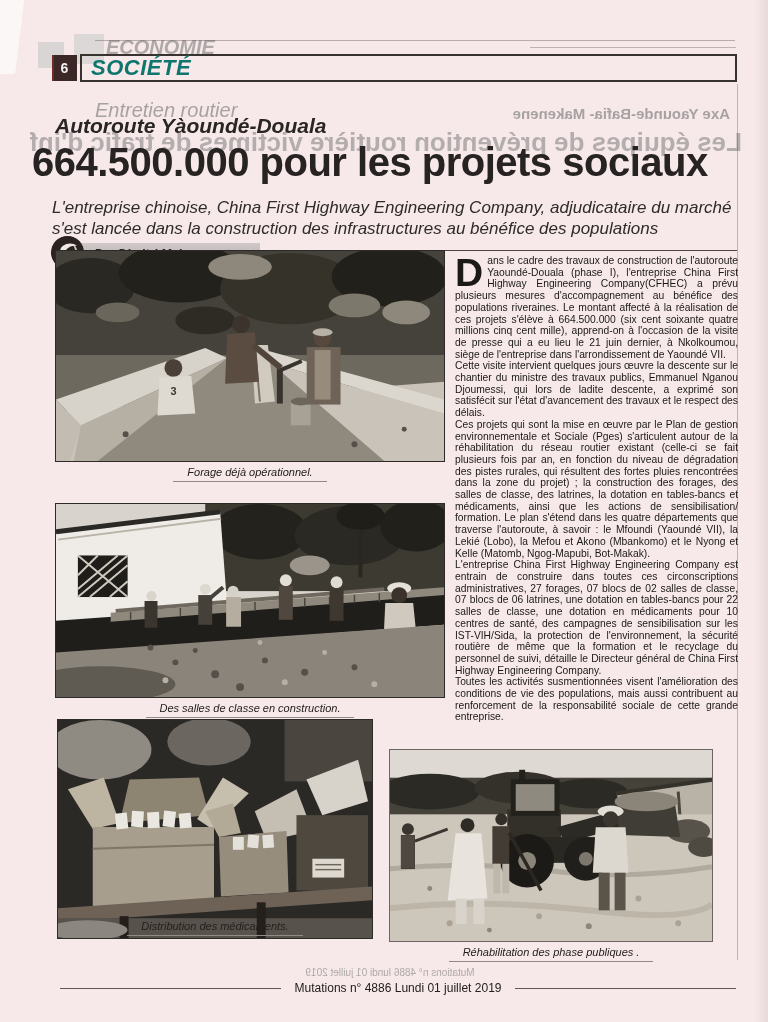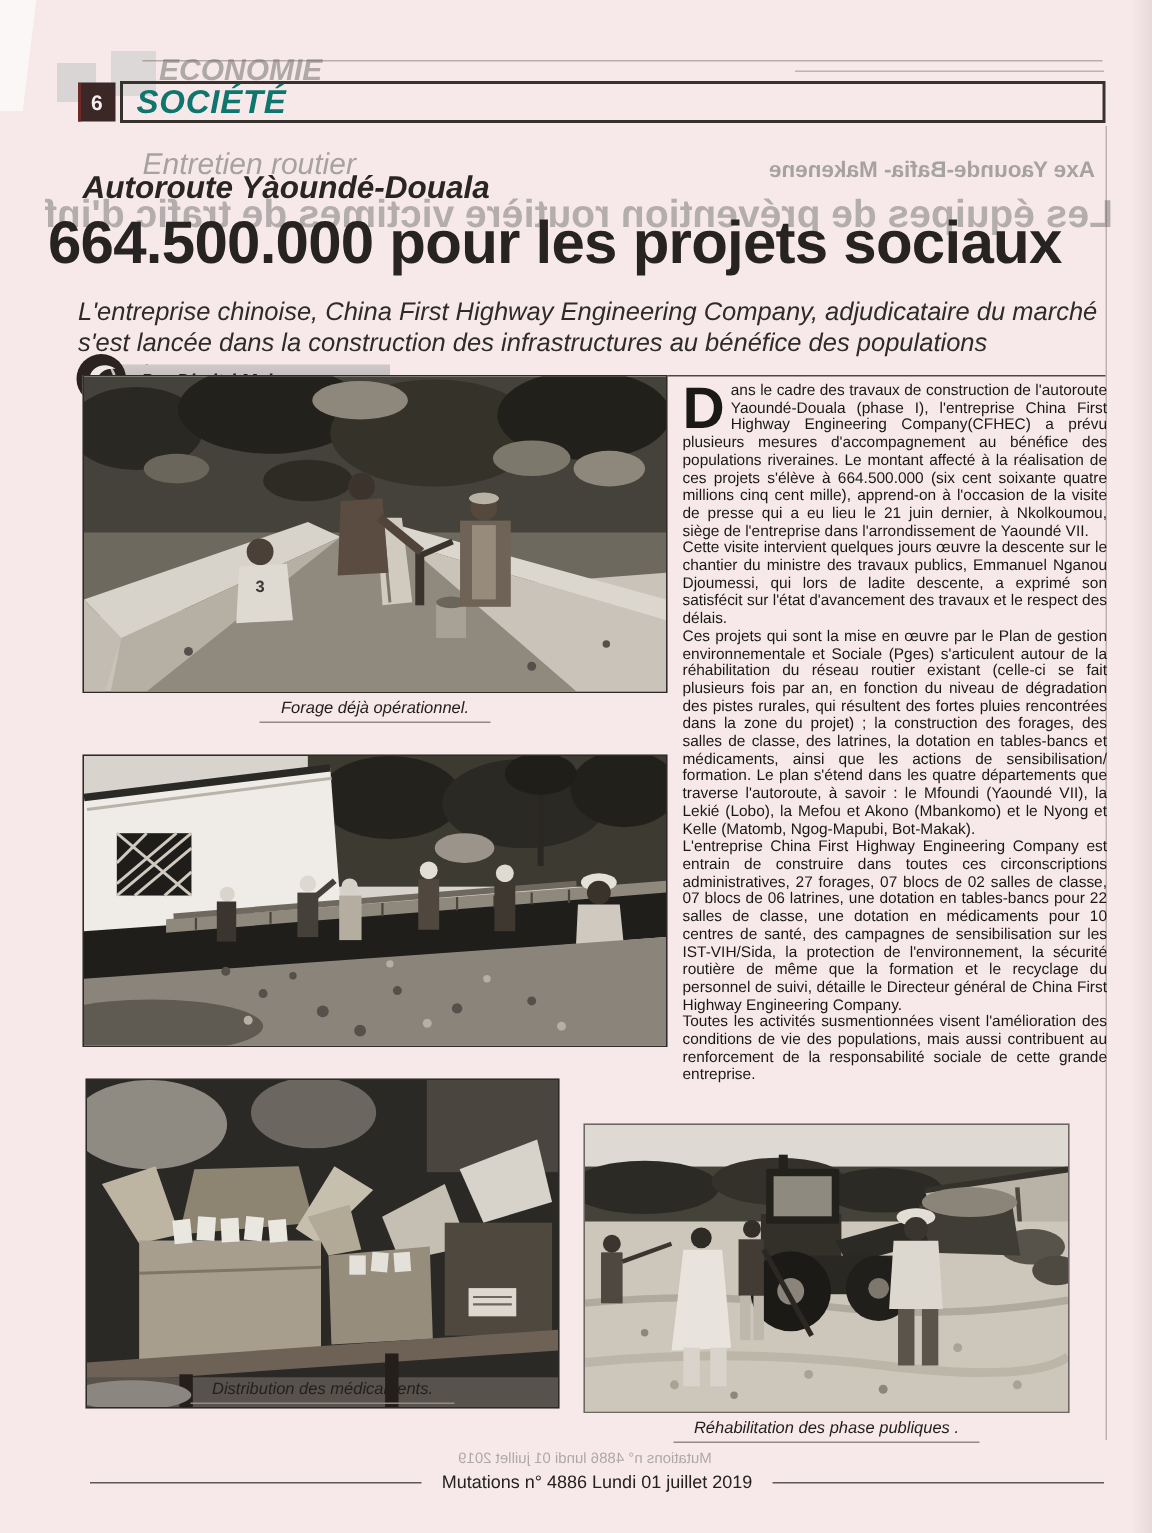--- a/index.html
+++ b/index.html
@@ -224,20 +224,21 @@
       </g>
       <g fill="#b5afa4">
         <circle cx="230" cy="180" r="3"></circle>
           <circle cx="270" cy="150" r="2.5"></circle>
           <circle cx="110" cy="178" r="3"></circle>
         <circle cx="205" cy="140" r="2.5"></circle>
           <circle cx="320" cy="182" r="3"></circle>
       </g>
     </svg>
   </div>
+  <div class="abs caption cap2"><span class="cap-text">Des salles de classe en construction.</span></div>
 
   <div class="abs photo ph3">
     <svg viewBox="0 0 316 220" preserveAspectRatio="none">
       <rect width="316" height="220" fill="#2b2926"></rect>
       <ellipse cx="42" cy="30" rx="52" ry="30" fill="#8f8a82"></ellipse>
       <ellipse cx="152" cy="22" rx="42" ry="24" fill="#6b665f"></ellipse>
       <rect x="228" width="88" height="62" fill="#4a463f"></rect>
       <polygon points="250,60 302,40 312,82 266,96" fill="#d8d3ca"></polygon>
       <polygon points="198,92 240,70 256,112 210,122" fill="#c4beb3"></polygon>
       <polygon points="35,110 10,70 46,58 62,104" fill="#bdb4a2"></polygon>

